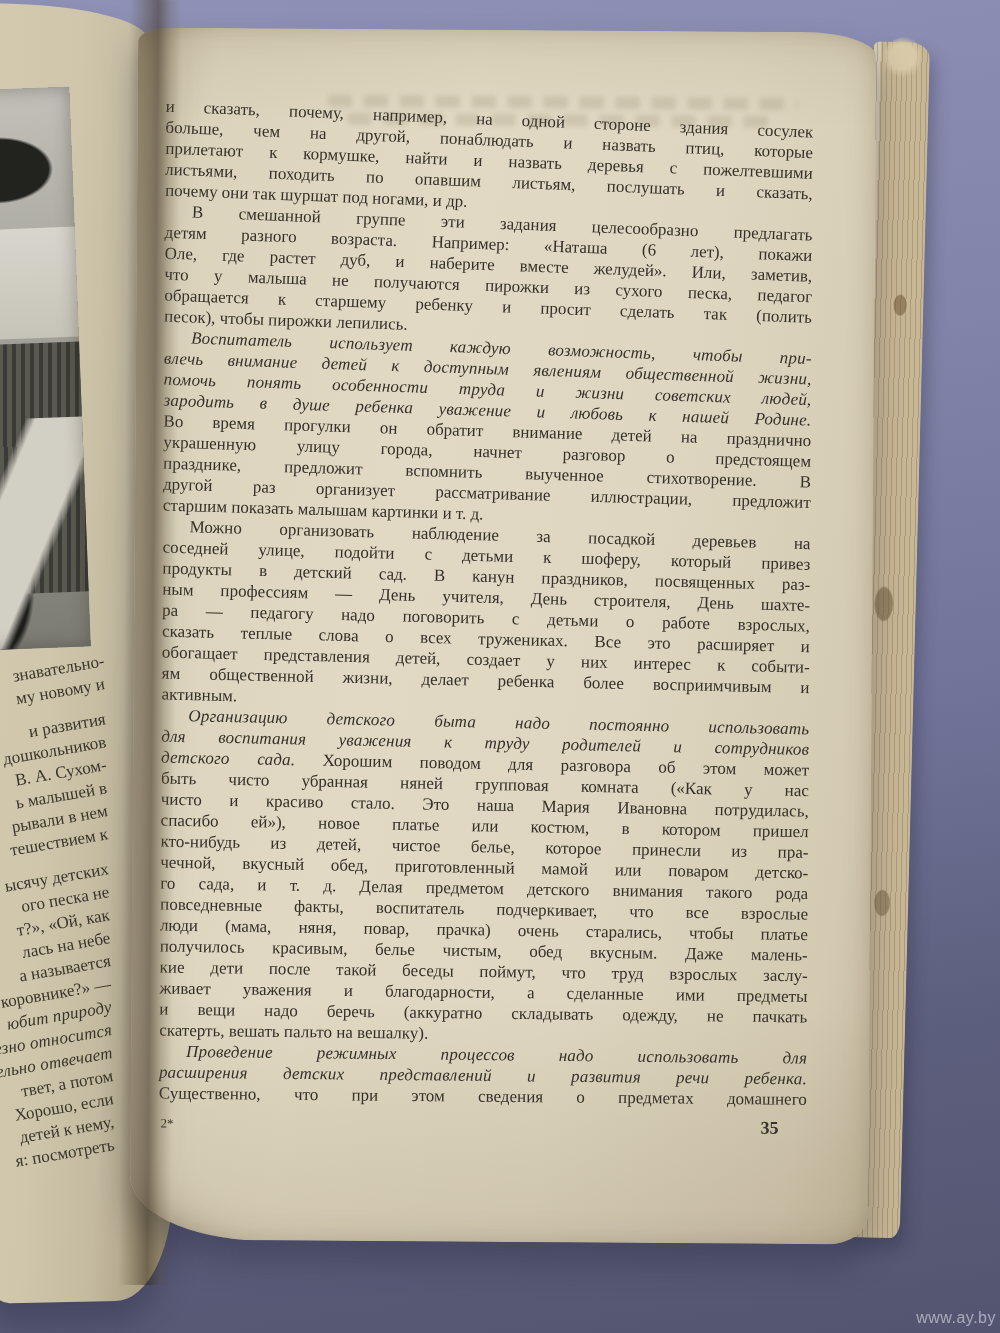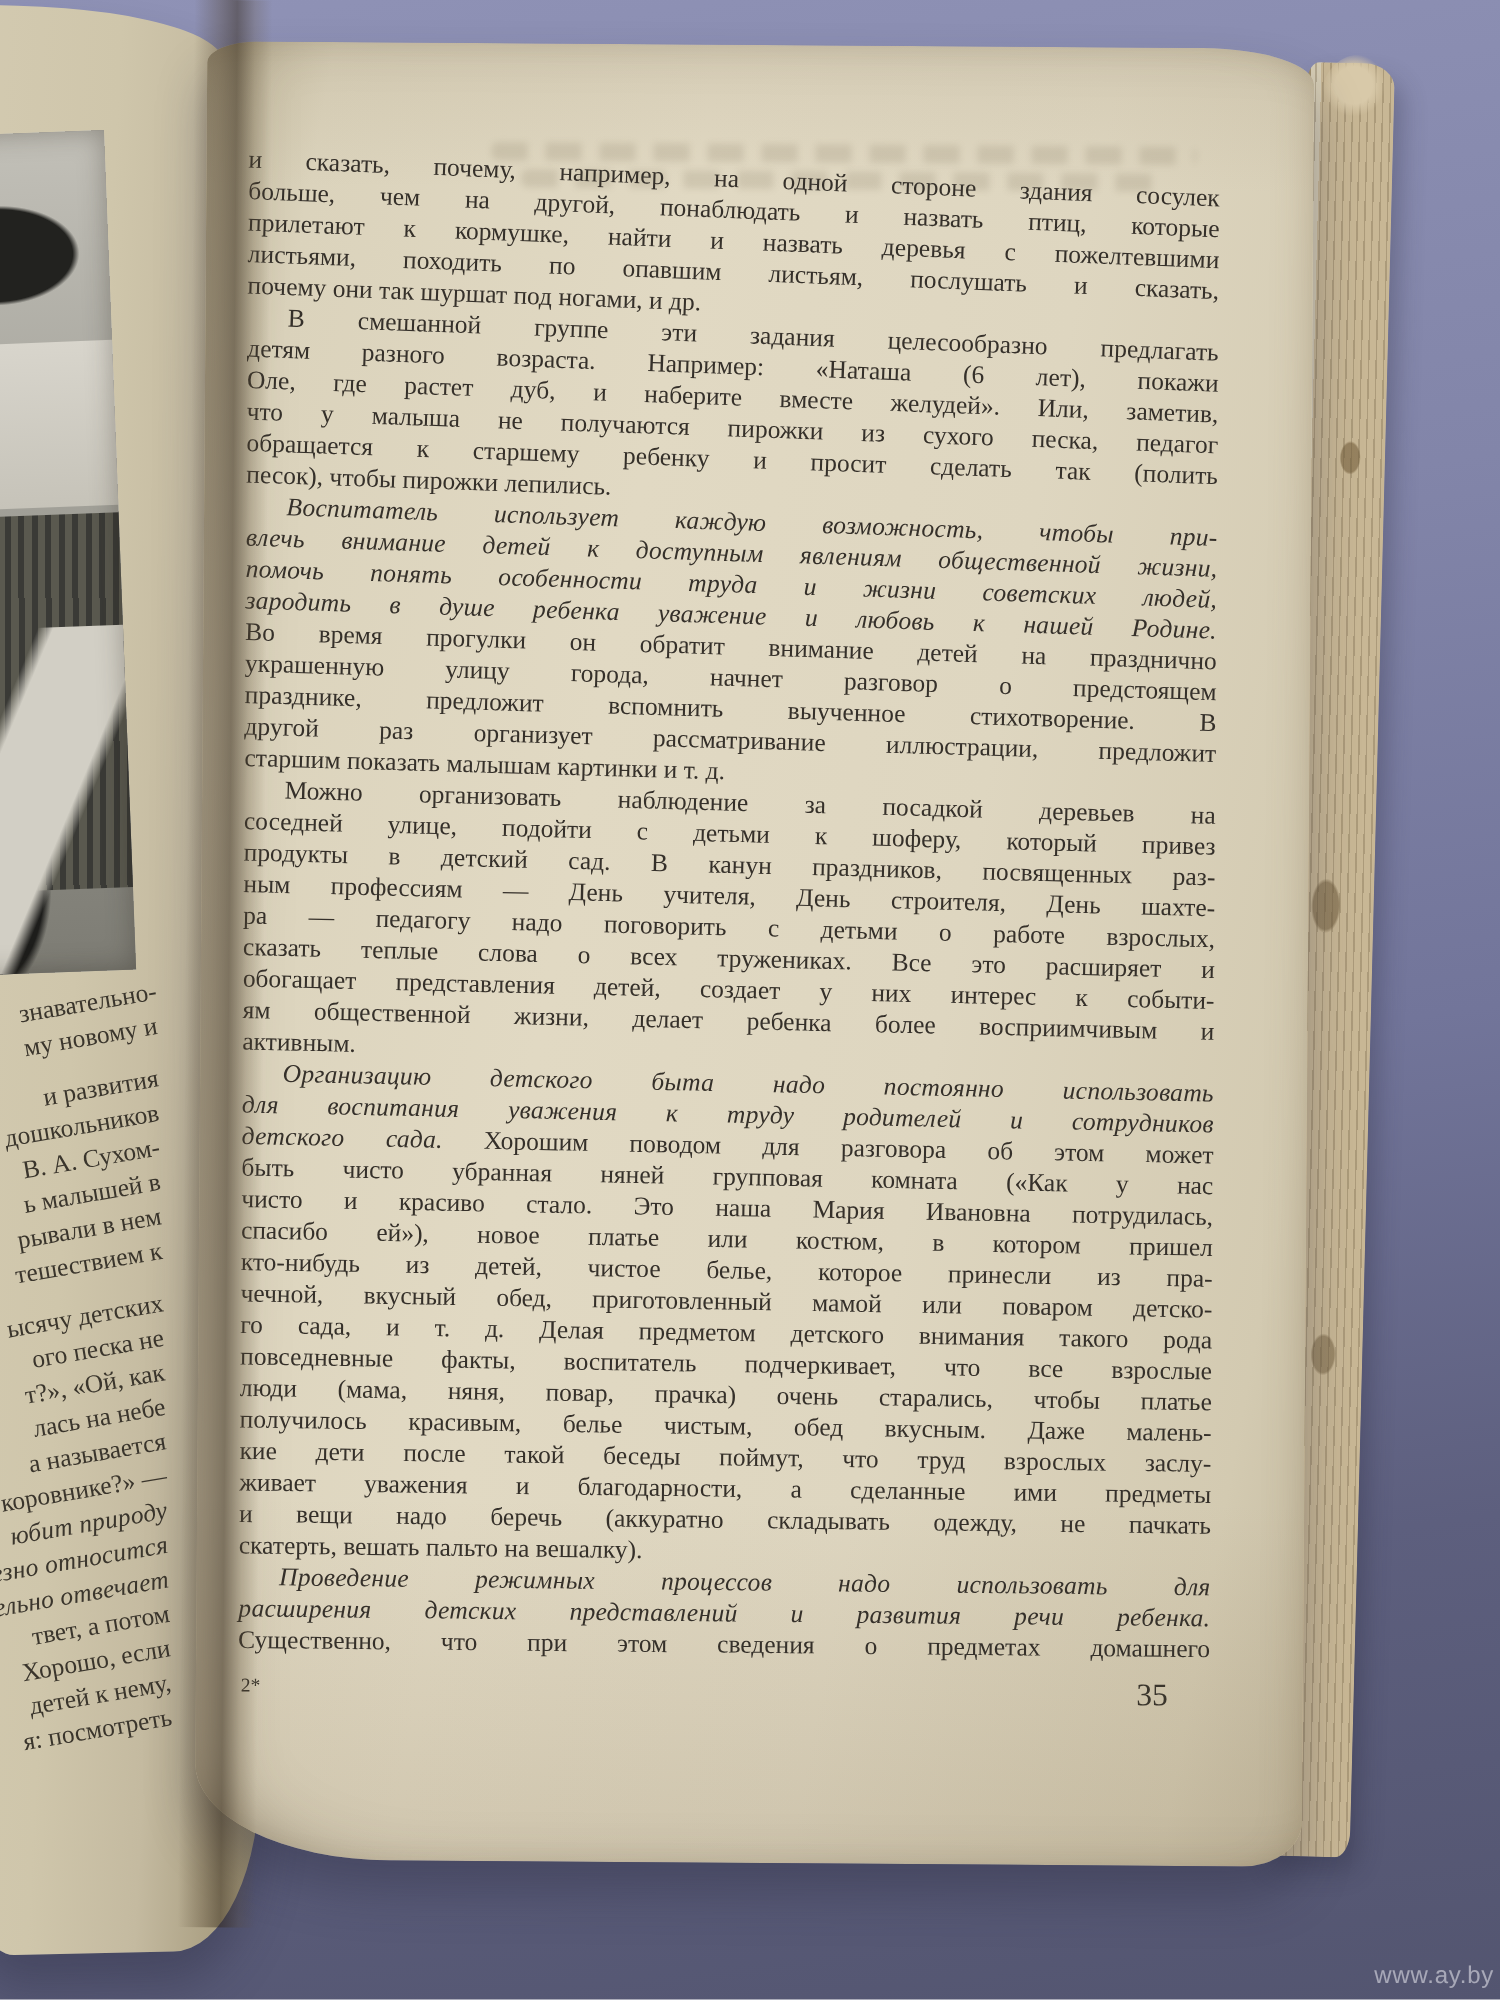--- a/index.html
+++ b/index.html
@@ -77,21 +77,21 @@
     transform-origin:0 50%;
   }
   .tline.lastline{text-align-last:left;}
   .tline.indent{text-indent:27px;}
   .ital{font-style:italic;letter-spacing:.2px;}
   .page-footer{
     position:absolute;left:28px;top:1086px;width:620px;height:24px;
     color:#3a352c;
   }
   .footer-mark{position:absolute;left:2px;top:2px;font-size:13px;}
-  .page-number{position:absolute;right:0;top:0;font-size:21px;}
+  .page-number{position:absolute;right:0;top:0;font-size:18px;font-weight:bold;}
   
   .page-stack{
     position:absolute;left:872px;top:42px;width:58px;height:1196px;z-index:1;
     transform:rotate(1.45deg);transform-origin:50% 0;
     background-image:
       repeating-linear-gradient(90deg,rgba(105,88,60,.30) 0 1px,rgba(105,88,60,0) 1px 5px),
       radial-gradient(10px 16px at 60% 22%,rgba(110,88,52,.55) 0 60%,rgba(110,88,52,0) 70%),
       radial-gradient(14px 26px at 45% 47%,rgba(100,80,48,.5) 0 60%,rgba(100,80,48,0) 70%),
       radial-gradient(12px 20px at 55% 72%,rgba(100,80,48,.45) 0 60%,rgba(100,80,48,0) 70%),
       linear-gradient(90deg,#9d8c6b 0 2px,#d5ccb4 2px 9px,#c8b795 9px 100%),

